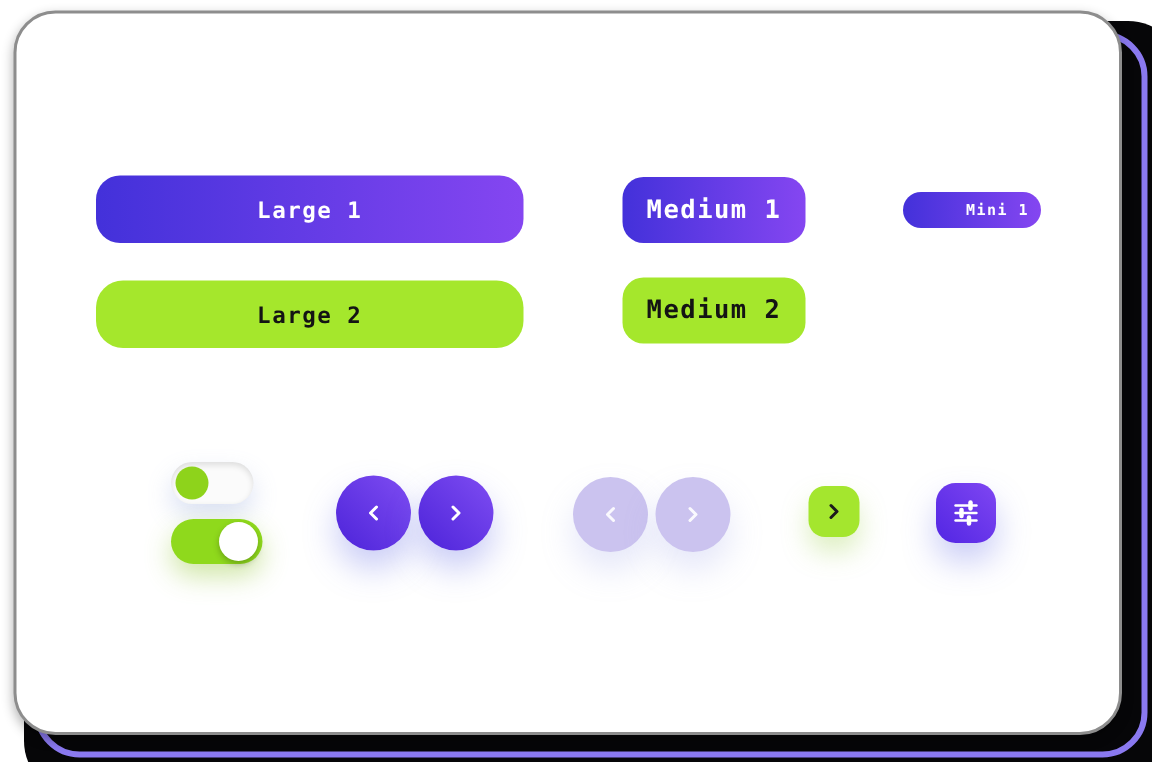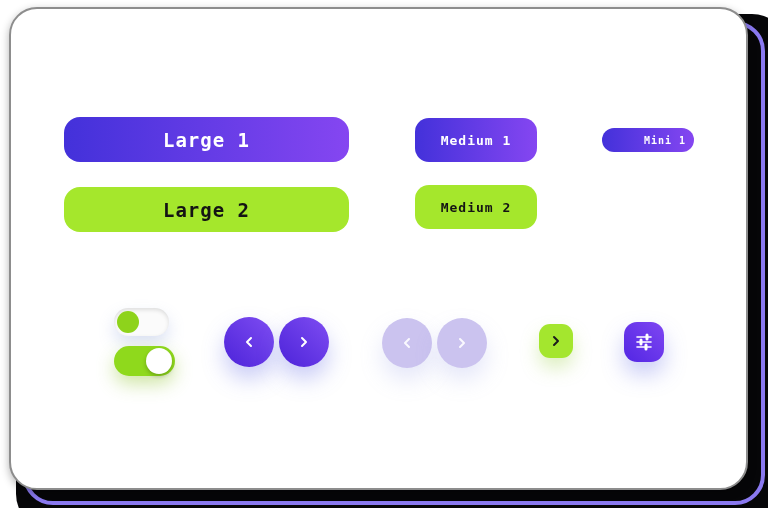--- a/index.html
+++ b/index.html
@@ -14,24 +14,24 @@
   .card{position:absolute;left:9px;top:7px;width:739px;height:483px;background:#ffffff;
     border:2px solid #8d8d8d;border-radius:28px;box-sizing:border-box;
     box-shadow:0 3px 8px rgba(0,0,0,0.30);}
 
   
   .btn{position:absolute;display:flex;align-items:center;justify-content:center;
     font-weight:bold;letter-spacing:1px;border:none;cursor:pointer;
     font-family:"DejaVu Sans Mono", monospace;}
   .btn-primary{background:linear-gradient(90deg,#4331da 0%,#8546f1 100%);color:#ffffff;}
   .btn-secondary{background:#a5e72c;color:#141414;}
-  .sz-large{width:285px;height:45px;border-radius:16px;font-size:19px;}
-  .sz-medium{width:122px;height:44px;border-radius:14px;font-size:13px;}
+  .sz-large{width:285px;height:45px;border-radius:16px;font-size:15px;}
+  .sz-medium{width:122px;height:44px;border-radius:14px;font-size:17px;}
   .sz-mini{width:92px;height:24px;border-radius:12px;font-size:10px;padding-left:40px;}
-  .pos-large1{left:53px;top:108px;}  .pos-large2{left:53px;top:178px;}
+  .pos-large1{left:53px;top:108px;}  .pos-large2{left:53px;top:178px;border-radius:18px;}
   .pos-med1{left:404px;top:109px;}   .pos-med2{left:404px;top:176px;}
   .pos-mini1{left:591px;top:119px;}  .pos-mini2{left:591px;top:187px;}
 
   
   .toggle{position:absolute;cursor:pointer;}
   .toggle-off{left:103px;top:299px;width:55px;height:28px;border-radius:14px;background:#fbfbfb;
     box-shadow:inset 0 2px 4px rgba(0,0,0,0.12), 0 8px 16px rgba(140,160,220,0.30);}
   .toggle-off .knob{position:absolute;left:3px;top:3px;width:22px;height:22px;border-radius:50%;
     background:#8ed31b;}
   .toggle-on{left:103px;top:337px;width:61px;height:30px;border-radius:16px;background:#8fd91c;

